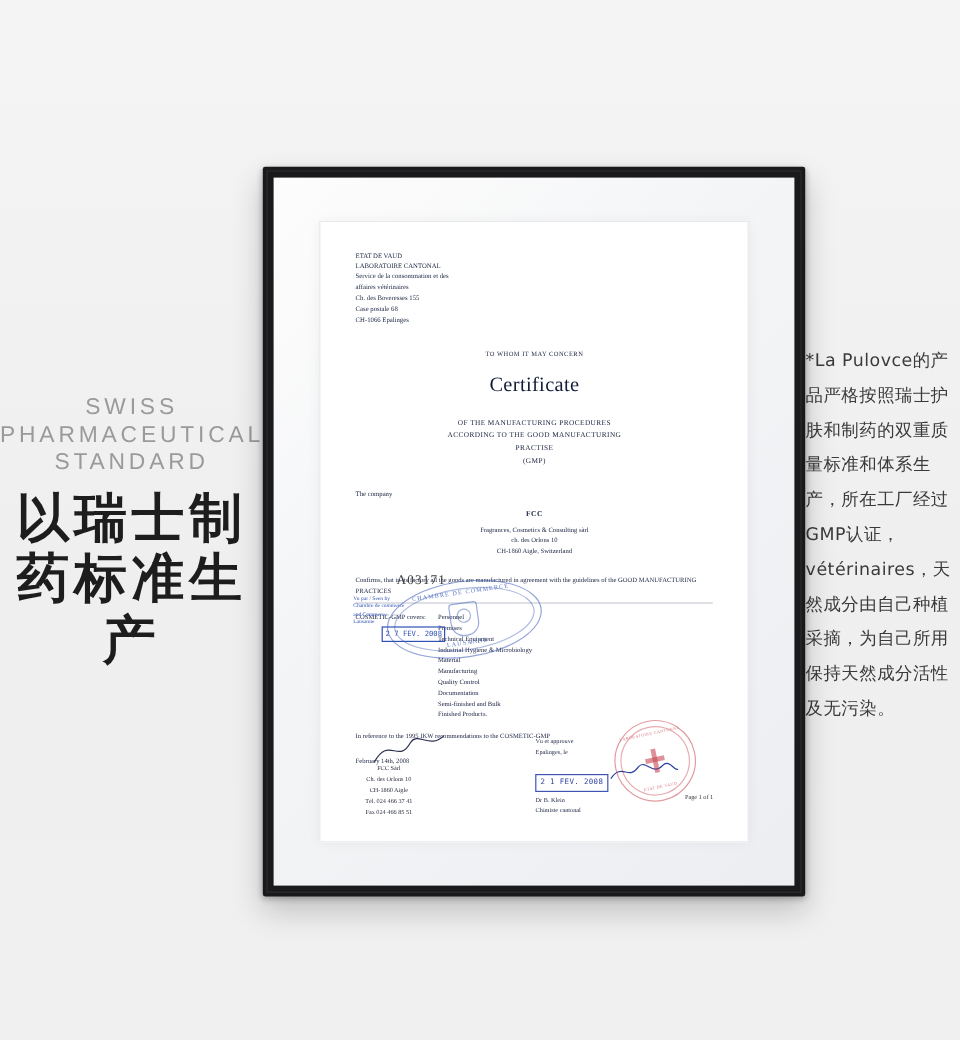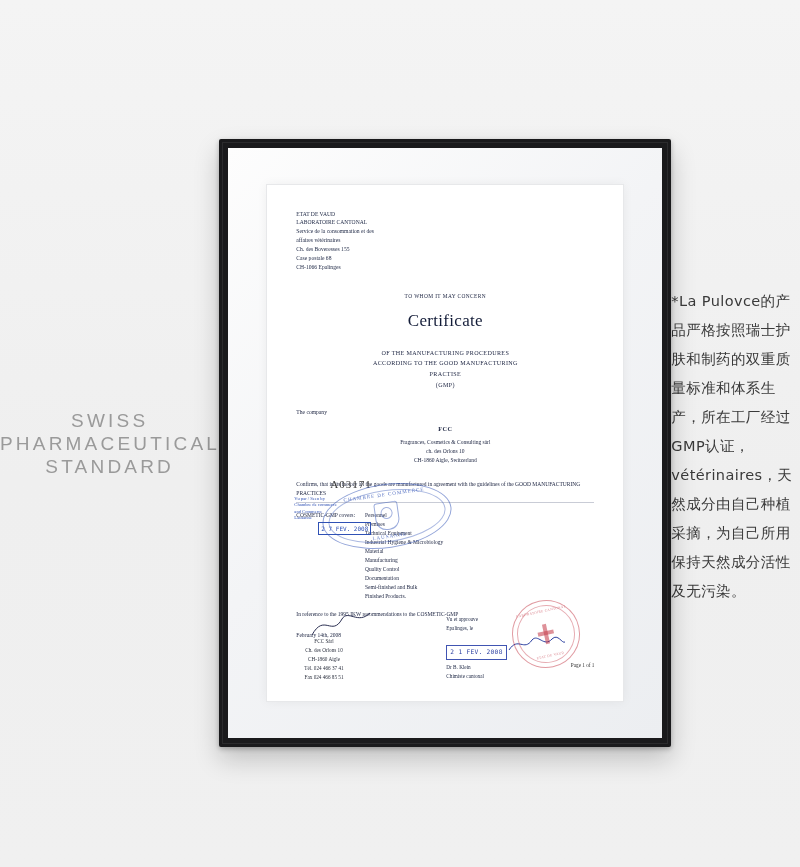--- a/index.html
+++ b/index.html
@@ -298,20 +298,21 @@
     text-align: left;
   }
 </style>
 </head>
 <body>
 
 <div class="page">
 
   <div class="header">
     <div class="eyebrow">SWISS PHARMACEUTICAL STANDARD</div>
+    <div class="headline">以瑞士制药标准生产</div>
   </div>
 
   <div class="frame-wrap">
     <div class="frame">
       <div class="mat">
         <div class="mat-inner">
           <div class="paper">
 
             <div class="addr" style="white-space:pre-line;">ETAT DE VAUD
 LABORATOIRE CANTONAL

